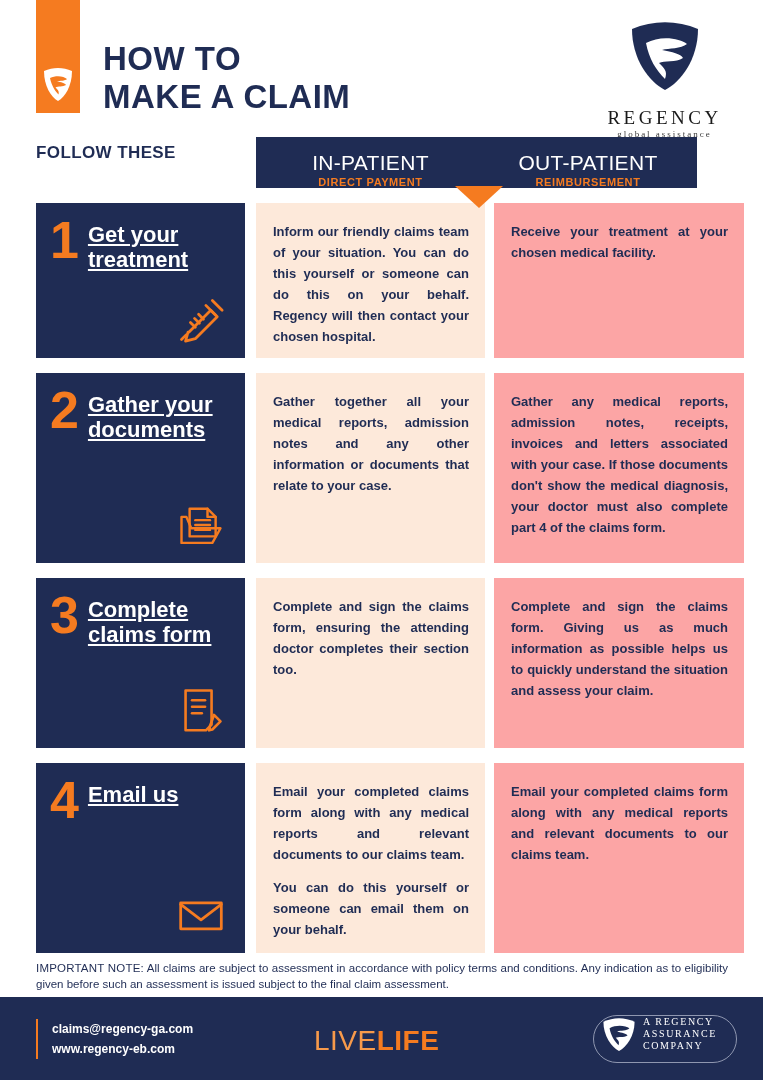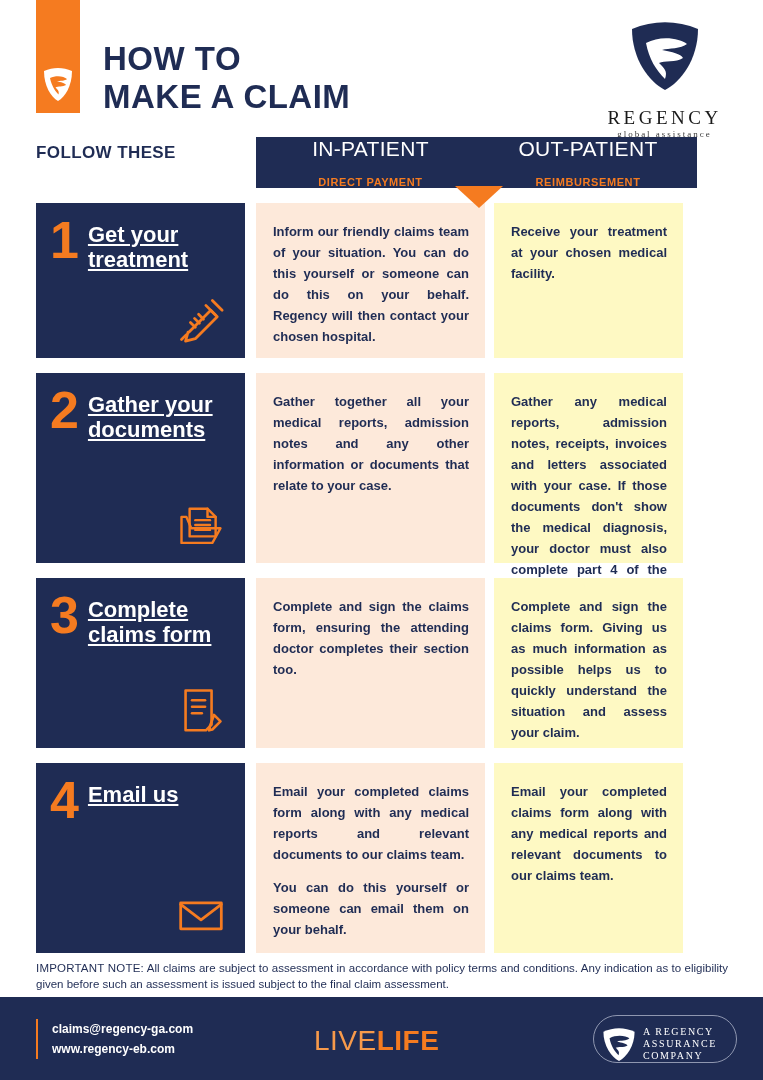--- a/index.html
+++ b/index.html
@@ -44,21 +44,21 @@
 
   
   .follow-text {
     position: absolute; left: 36px; top: 141px;
     font-size: 17px; font-weight: bold; color: #1F2C54;
     letter-spacing: 0.4px; line-height: 24px;
   }
   .col-head {
     position: absolute; top: 137px; height: 51px;
     background: #1F2C54; color: #ffffff;
-    display: flex; flex-direction: column; align-items: center; justify-content: space-between;
+    display: flex; flex-direction: column; align-items: center; justify-content: flex-end;
   }
   .col-head.inpatient { left: 256px; width: 229px; }
   .col-head.outpatient { left: 479px; width: 218px; }
   .col-head .main {
     font-size: 21px; font-weight: normal; letter-spacing: 0.3px; line-height: 24px;
   }
   .col-head .sub {
     font-size: 11px; font-weight: bold; color: #F57B20;
     letter-spacing: 0.6px; margin-top: 1px;
   }
@@ -71,21 +71,21 @@
     z-index: 4;
   }
 
   
   .row { position: absolute; left: 0; width: 763px; }
   .cell { position: absolute; top: 0; height: 100%; }
   .cell.step {
     left: 36px; width: 209px; background: #1F2C54; color: #ffffff;
   }
   .cell.inp { left: 256px; width: 229px; background: #FDE9DA; }
-  .cell.outp { left: 494px; width: 189px; background: #fef9c3; }
+  .cell.outp { left: 494px; width: 250px; background: #fca5a5; }
 
   .step-head { position: absolute; left: 14px; top: 16px; right: 10px; display: flex; align-items: flex-start; }
   .step-num {
     font-size: 52px; font-weight: bold; color: #F57B20;
     line-height: 46px; margin-right: 9px; margin-top: -2px;
   }
   .step-title {
     font-size: 22px; font-weight: bold; color: #ffffff;
     line-height: 25px; padding-top: 3px; text-decoration: underline;
   }
@@ -121,21 +121,21 @@
   .footer .livelife {
     position: absolute; left: 314px; top: 28px;
     font-size: 28px; letter-spacing: 0.5px;
   }
   .footer .livelife .live { color: #F79A4B; font-weight: normal; }
   .footer .livelife .life { color: #F57B20; font-weight: bold; }
   .footer .badge {
     position: absolute; right: 26px; top: 18px;
     width: 144px; height: 48px;
     border: 1px solid #8f97b0; border-radius: 24px;
-    display: flex; align-items: flex-end;
+    display: flex; align-items: flex-start;
   }
   .footer .badge .bshield { width: 34px; height: 36px; margin-left: 8px; flex: none; }
   .footer .badge .btext {
     margin-left: 7px; color: #ffffff;
     font-family: "Liberation Serif", serif;
     font-size: 10px; letter-spacing: 1.6px; line-height: 12px;
   }
 </style>
 </head>
 <body>

